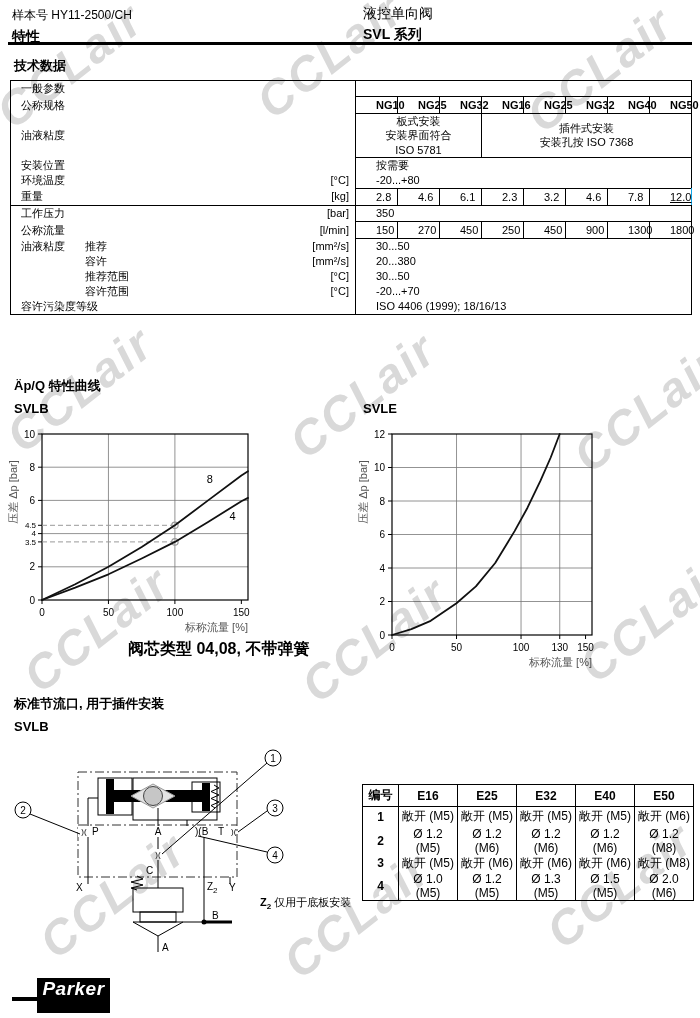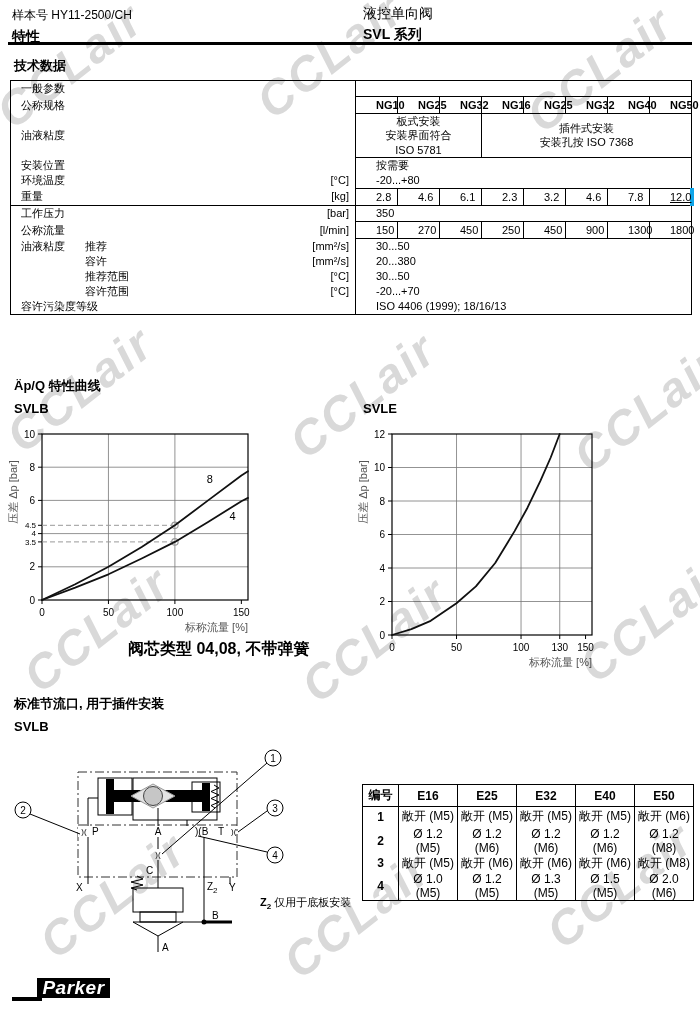--- a/index.html
+++ b/index.html
@@ -23,21 +23,21 @@
   table.spec td{padding:0 20px;vertical-align:middle;height:15px;}
   td.lbl{border-right:1px solid #000;padding-left:10px !important;padding-right:6px !important;}
   .lr{display:flex;position:relative;align-items:center;}
   .lr .sub{position:absolute;left:64px;}
   .lr .unit{margin-left:auto;}
   td.v{padding-left:8px;}
   td.box{border:1px solid #000;text-align:center;font-weight:700;}
   td.m{border:1px solid #000;text-align:center;line-height:1.3;}
   tr.r-weight td{border-bottom:1.5px solid #000;}
   td.w{border-left:1px solid #000;border-top:1px solid #000;text-align:center;}
-  td.w:last-child{border-right:4px solid #0ea5e9;text-decoration:underline;}
+  td.w:last-child{border-right:1px solid #0ea5e9;text-decoration:underline;}
   td.f{border:1px solid #000;text-align:center;}
   tr.h16{height:16px;} tr.h17{height:17px;} tr.h30{height:30px;} tr.h15{height:15px;}
   
   .chart-svg{position:absolute;}
   #svlb-chart{left:6px;top:424px;}
   #svle-chart{left:356px;top:424px;}
   .plotbox{fill:none;stroke:#000;stroke-width:1.2;}
   .grid{stroke:#777;stroke-width:0.8;}
   .tick{stroke:#000;stroke-width:1;}
   .ticklbl{font-size:10px;fill:#000;}
@@ -57,22 +57,22 @@
   .sch-note{font-size:11px;fill:#000;}
   
   table.ori{position:absolute;left:362px;top:784px;border-collapse:collapse;table-layout:fixed;
             font-size:12px;border:1.5px solid #000;}
   table.ori th{border-bottom:1px solid #000;border-left:1px solid #000;height:21px;
                font-weight:700;text-align:center;padding:0 2px;}
   table.ori td{border-left:1px solid #000;height:15px;text-align:center;padding:0 2px;}
   table.ori th:first-child,table.ori td:first-child{border-left:none;}
   td.num{font-weight:700;}
   
-  .parker-box{position:absolute;left:37px;top:978px;width:73px;height:20px;background:#000;
-              display:flex;align-items:center;justify-content:center;z-index:3;}
+  .parker-box{position:absolute;left:37px;top:978px;width:73px;height:35px;background:#000;
+              display:flex;justify-content:center;z-index:3;}
   .parker-box span{color:#fff;font-weight:700;font-style:italic;font-size:19px;letter-spacing:0.5px;}
   .parker-bar{position:absolute;left:12px;top:997px;width:30px;height:4px;background:#000;z-index:2;}
 </style>
 </head>
 <body>
 
 <div class="page">
 
   <span class="wm" style="left:-15px;top:38px">CCLair</span>
   <span class="wm" style="left:245px;top:28px">CCLair</span>

